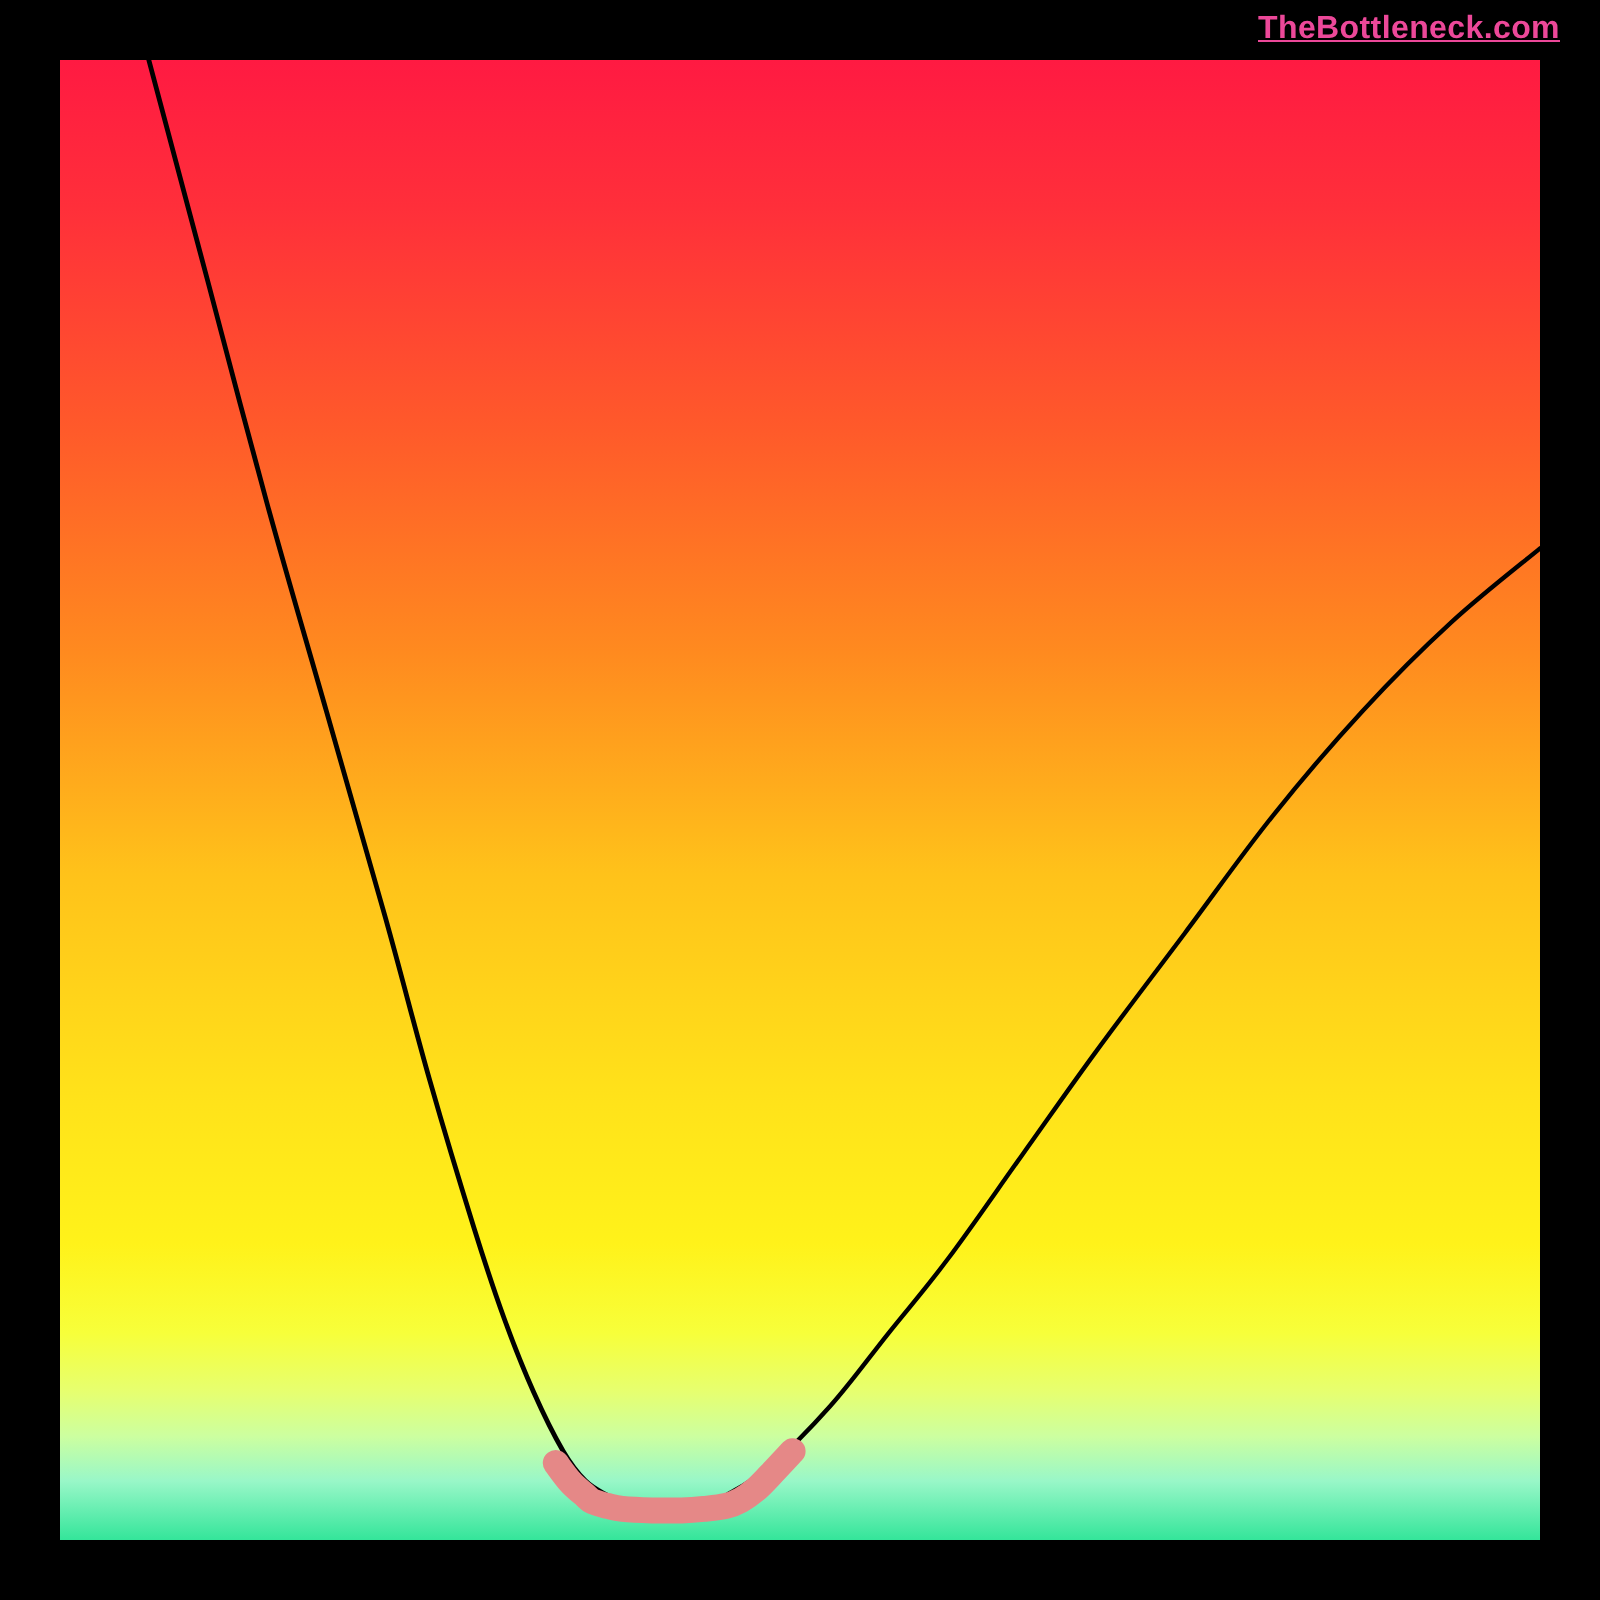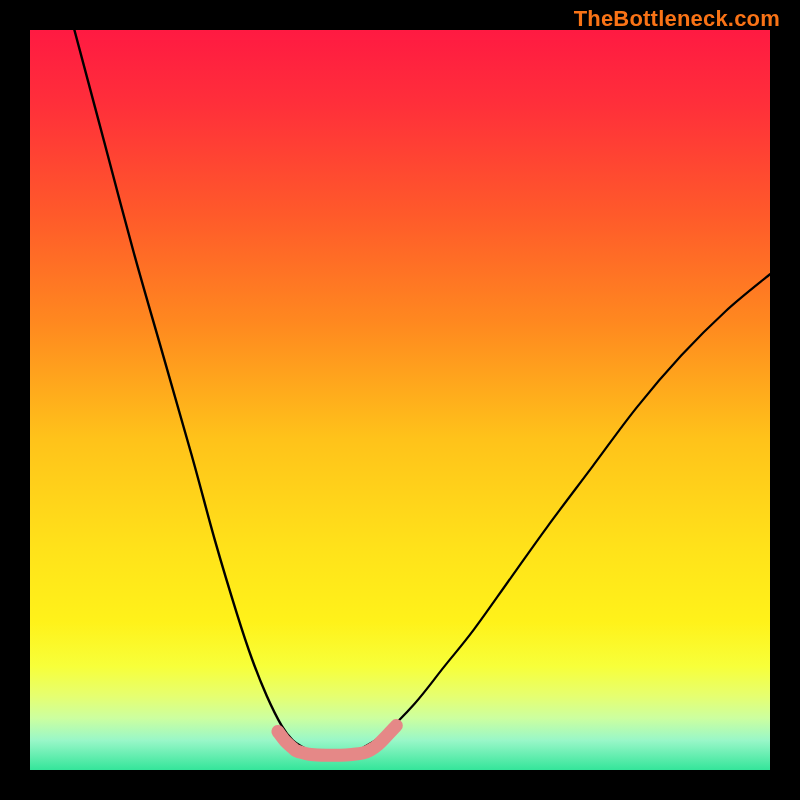--- a/index.html
+++ b/index.html
@@ -26,25 +26,26 @@
   }
   .gradient {
     position: absolute;
     inset: 0;
   }
   .watermark {
     position: absolute;
     top: 6px;
     right: 20px;
     font-family: Arial, Helvetica, sans-serif;
-    font-size: 22px;
+    font-size: 16px;
     font-weight: 600;
-    color: #f97316;
+    color: #ec4899;
     letter-spacing: 0.2px;
     user-select: none;
+    text-decoration: underline;
   }
   svg.curves {
     position: absolute;
     inset: 0;
   }
 </style>
 </head>
 <body>
 
 <div class="stage">

